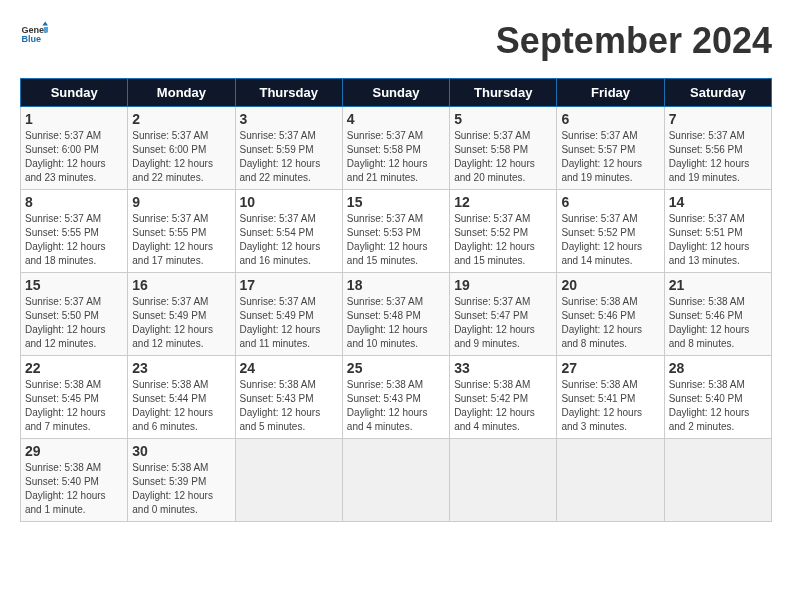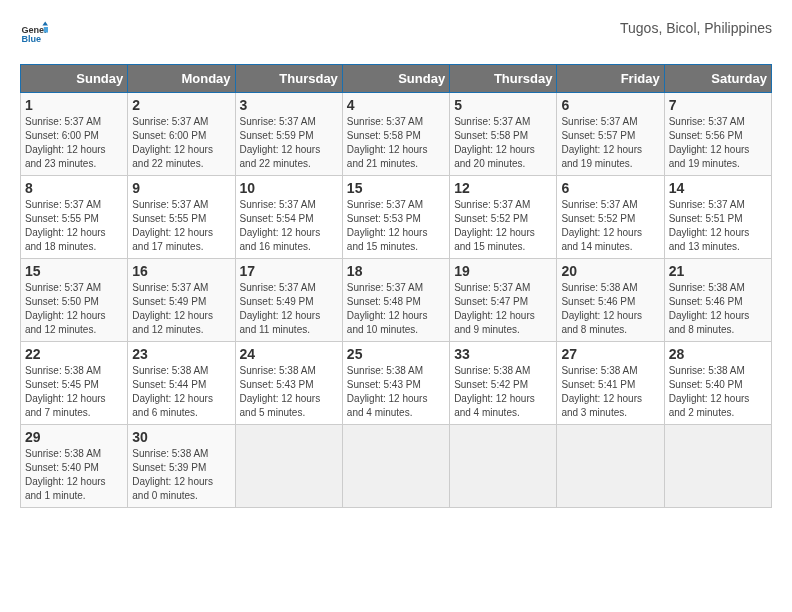--- a/index.html
+++ b/index.html
@@ -34,24 +34,24 @@
     .location {
       font-size: 14px;
       color: #555;
     }
     table {
       width: 100%;
       border-collapse: collapse;
       font-size: 11px;
     }
     thead th {
-      background-color: #737373;
+      background-color: #0f172a;
       color: #fff;
       padding: 6px 4px;
-      text-align: right;
+      text-align: center;
       font-size: 13px;
       font-weight: bold;
       border: 1px solid #1a6faf;
     }
     tbody td {
       vertical-align: top;
       padding: 4px 4px;
       border: 1px solid #ccc;
       width: calc(100% / 7);
       height: 80px;
@@ -80,21 +80,21 @@
 <div class="header">
   <div class="logo">
     <svg class="logo-icon" viewBox="0 0 40 40" xmlns="http://www.w3.org/2000/svg">
       <text x="2" y="18" font-size="13" font-weight="bold" fill="#333">General</text>
       <text x="2" y="32" font-size="13" font-weight="bold" fill="#1a6faf">Blue</text>
       <polygon points="32,8 40,8 36,2" fill="#1a6faf"></polygon>
       <polygon points="34,10 40,10 40,18 34,18" fill="#4da6e0"></polygon>
     </svg>
   </div>
   <div class="title-block">
-    <div class="location">Tugos, Bicol, Philippines</div>
+    <div class="month-title">September 2024</div>
   </div>
 </div>
 
 <table>
   <thead>
     <tr>
       <th>Sunday</th>
       <th>Monday</th>
       <th>Thursday</th>
       <th>Sunday</th>

